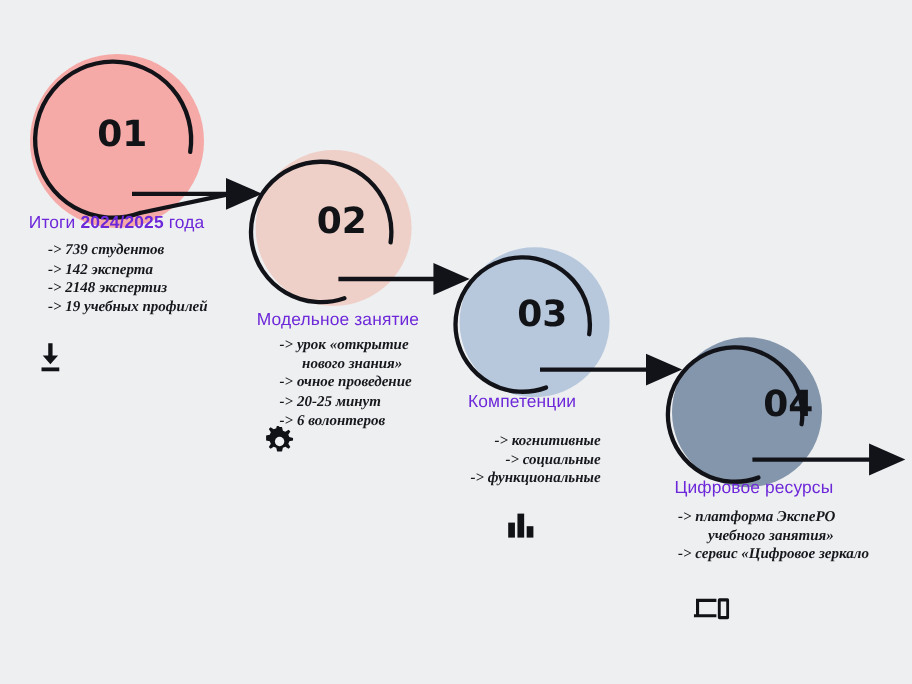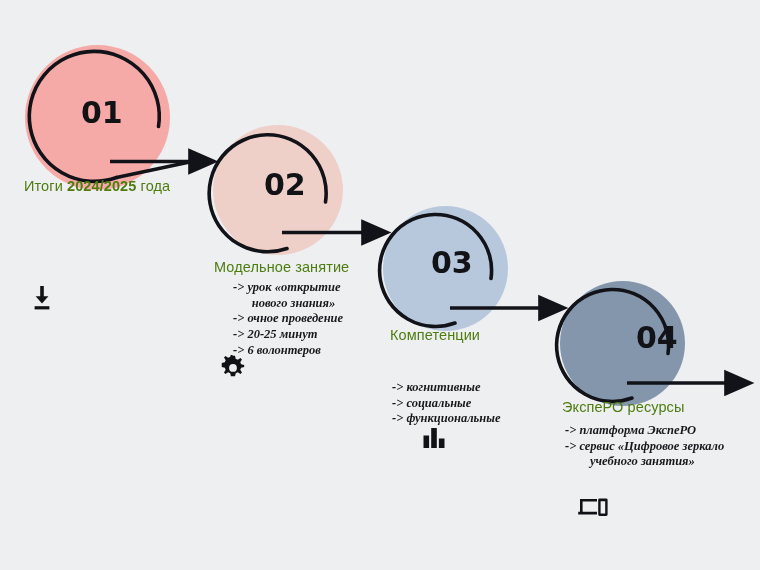--- a/index.html
+++ b/index.html
@@ -41,21 +41,21 @@
     left: 0; top: 0;
     width: 760px;
     height: 570px;
     pointer-events: none;
     overflow: visible;
   }
   .heading {
     position: absolute;
     font-family: "Liberation Sans", sans-serif;
     font-size: 14.5px;
-    color: #4d7c0f;
+    color: #6d28d9;
     white-space: nowrap;
     letter-spacing: 0.1px;
   }
   .heading .bold {
     font-weight: bold;
   }
   .bullets {
     position: absolute;
     font-family: "Liberation Serif", serif;
     font-style: italic;
@@ -130,20 +130,26 @@
     <g>
       <path d="M 668 353.5
                A 56 56 0 1 0 632 398" fill="none" stroke="#121318" stroke-width="3.6" stroke-linecap="round"></path>
       <line x1="627" y1="383" x2="726" y2="383" stroke="#121318" stroke-width="3.6" marker-end="url(#ah)"></line>
     </g>
   </svg>
 
   <div class="heading" style="left:24px; top:178px;">
     <span>Итоги </span><span class="bold">2024/2025</span><span> года</span>
   </div>
+  <div class="bullets" style="left:40px; top:201px;">
+    <div>-&gt; 739 студентов</div>
+    <div>-&gt; 142 эксперта</div>
+    <div>-&gt; 2148 экспертиз</div>
+    <div>-&gt; 19 учебных профилей</div>
+  </div>
   <div class="icon" style="left:30px; top:285px;">
     <svg width="24" height="26" viewBox="0 0 24 26">
       <path d="M10.2 1 h3.6 v10.2 h4.6 L12 18.6 L5.6 11.2 h4.6 Z" fill="#111216"></path>
       <rect x="4.6" y="21.2" width="14.8" height="3.2" fill="#111216"></rect>
     </svg>
   </div>
 
   <div class="heading" style="left:214px; top:259px;">
     <span>Модельное занятие</span><span class="bold"></span><span></span>
   </div>
@@ -157,40 +163,40 @@
   <div class="icon" style="left:220px; top:355px;">
     <svg width="26" height="26" viewBox="0 0 26 26">
       <path fill="#111216" d="M13 0.8 l2.0 0 0.75 3.1 a9.3 9.3 0 0 1 2.05 0.85 l2.7 -1.7 1.45 1.45 -1.7 2.7 a9.3 9.3 0 0 1 0.85 2.05 l3.1 0.75 0 2.05 -3.1 0.75 a9.3 9.3 0 0 1 -0.85 2.05 l1.7 2.7 -1.45 1.45 -2.7 -1.7 a9.3 9.3 0 0 1 -2.05 0.85 l-0.75 3.1 -2.05 0 -2.0 0 -0.75 -3.1 a9.3 9.3 0 0 1 -2.05 -0.85 l-2.7 1.7 -1.45 -1.45 1.7 -2.7 a9.3 9.3 0 0 1 -0.85 -2.05 l-3.1 -0.75 0 -2.05 0 -2.0 3.1 -0.75 a9.3 9.3 0 0 1 0.85 -2.05 l-1.7 -2.7 1.45 -1.45 2.7 1.7 a9.3 9.3 0 0 1 2.05 -0.85 l0.75 -3.1 Z"></path>
       <circle cx="13" cy="12.9" r="3.9" fill="#eeeff1"></circle>
     </svg>
   </div>
 
   <div class="heading" style="left:390px; top:327px;">
     <span>Компетенции</span><span class="bold"></span><span></span>
   </div>
-  <div class="bullets" style="left:392px; top:380px;">
+  <div class="bullets" style="left:392px; top:360px;text-align:right;">
     <div>-&gt; когнитивные</div>
     <div>-&gt; социальные</div>
     <div>-&gt; функциональные</div>
   </div>
   <div class="icon" style="left:422px; top:427px;">
     <svg width="24" height="22" viewBox="0 0 24 22">
       <rect x="1.5" y="8.5" width="5.6" height="12.5" fill="#111216"></rect>
       <rect x="9.2" y="1.0" width="5.6" height="20.0" fill="#111216"></rect>
       <rect x="16.9" y="11.5" width="5.6" height="9.5" fill="#111216"></rect>
     </svg>
   </div>
 
   <div class="heading" style="left:562px; top:399px;">
-    <span>ЭкспеРО ресурсы</span><span class="bold"></span><span></span>
+    <span>Цифровое ресурсы</span><span class="bold"></span><span></span>
   </div>
   <div class="bullets" style="left:565px; top:423px;">
     <div>-&gt; платформа ЭкспеРО</div>
+    <div>        учебного занятия»</div>
     <div>-&gt; сервис «Цифровое зеркало</div>
-    <div>        учебного занятия»</div>
   </div>
   <div class="icon" style="left:578px; top:497px;">
     <svg width="30" height="22" viewBox="0 0 30 22">
       <path fill="#111216" d="M2.0 2.0 h17.0 v2.6 H4.6 v10.2 h14.4 v2.6 H0.2 v-2.6 H2.0 Z"></path>
       <path fill="#111216" d="M21.6 1.6 h6.6 a1.4 1.4 0 0 1 1.4 1.4 v14.6 a1.4 1.4 0 0 1 -1.4 1.4 h-6.6 a1.4 1.4 0 0 1 -1.4 -1.4 V3.0 a1.4 1.4 0 0 1 1.4 -1.4 Z M22.6 4.2 v12.2 h4.6 V4.2 Z"></path>
     </svg>
   </div>
 
 </div>
 

